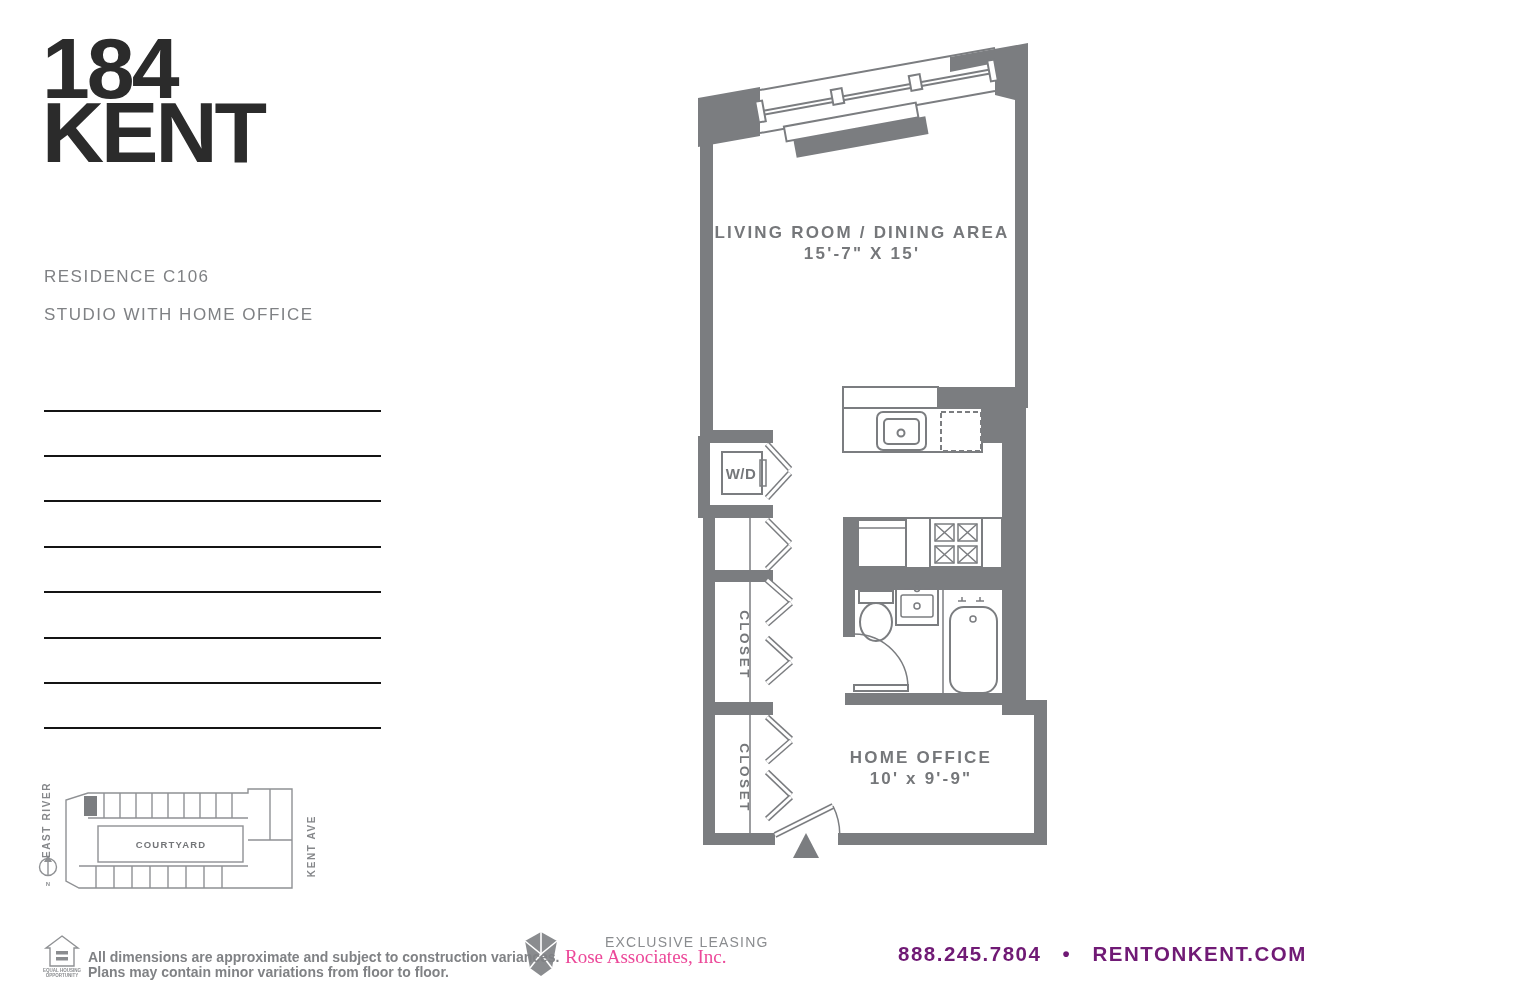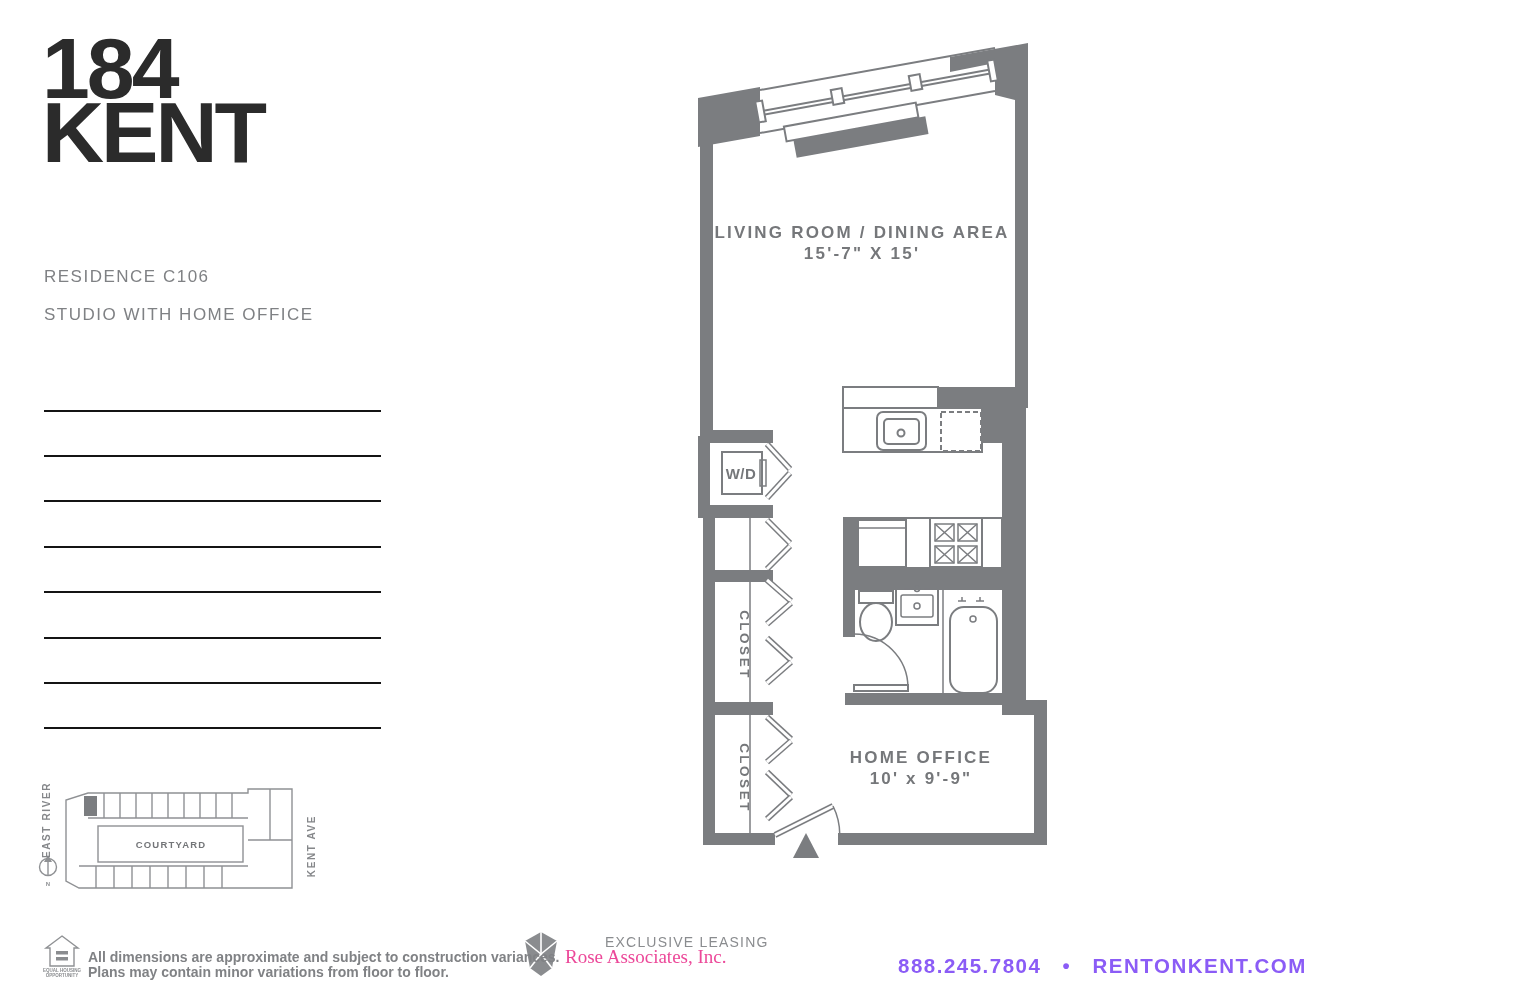--- a/index.html
+++ b/index.html
@@ -13,21 +13,21 @@
   .resblock{left:44px;top:258px;font-weight:normal;font-size:17px;line-height:38px;
             letter-spacing:1.5px;color:#7f8184;}
   .noteline{left:44px;width:337px;border-top:2px solid #141414;height:0;}
 
   
   .disclaimer{left:88px;top:950px;font-weight:bold;font-size:14px;line-height:15px;
               color:#808285;}
   .eho-cap{font-size:4.5px;font-weight:bold;color:#8a8c8f;text-align:center;line-height:5px;letter-spacing:0;}
   .leasing-label{left:566px;top:934px;font-size:14px;letter-spacing:1.2px;color:#8a8c8f;margin-left:39px;}
   .leasing-co{left:565px;top:946px;font-family:"Liberation Serif",serif;font-size:19px;color:#ec4899;}
-  .phonerow{left:898px;top:942px;font-weight:bold;font-size:20.5px;letter-spacing:1.5px;color:#8b5cf6;margin-top:12px;}
+  .phonerow{left:898px;top:942px;font-weight:bold;font-size:20.5px;letter-spacing:1.5px;color:#701a75;}
   .phonerow span{margin:0 14px;}
 
   
   svg{position:absolute;left:0;top:0;}
   .w{fill:#7b7d80;stroke:none;}
   .s{fill:none;stroke:#7b7d80;stroke-width:2;}
   .sw{fill:#fff;stroke:#7b7d80;stroke-width:2;}
   .s1{fill:none;stroke:#7b7d80;stroke-width:1.5;}
   .dash{fill:#fff;stroke:#7b7d80;stroke-width:2;stroke-dasharray:5 3;}
   .dbl-u{stroke:#7b7d80;stroke-width:6;fill:none;}

